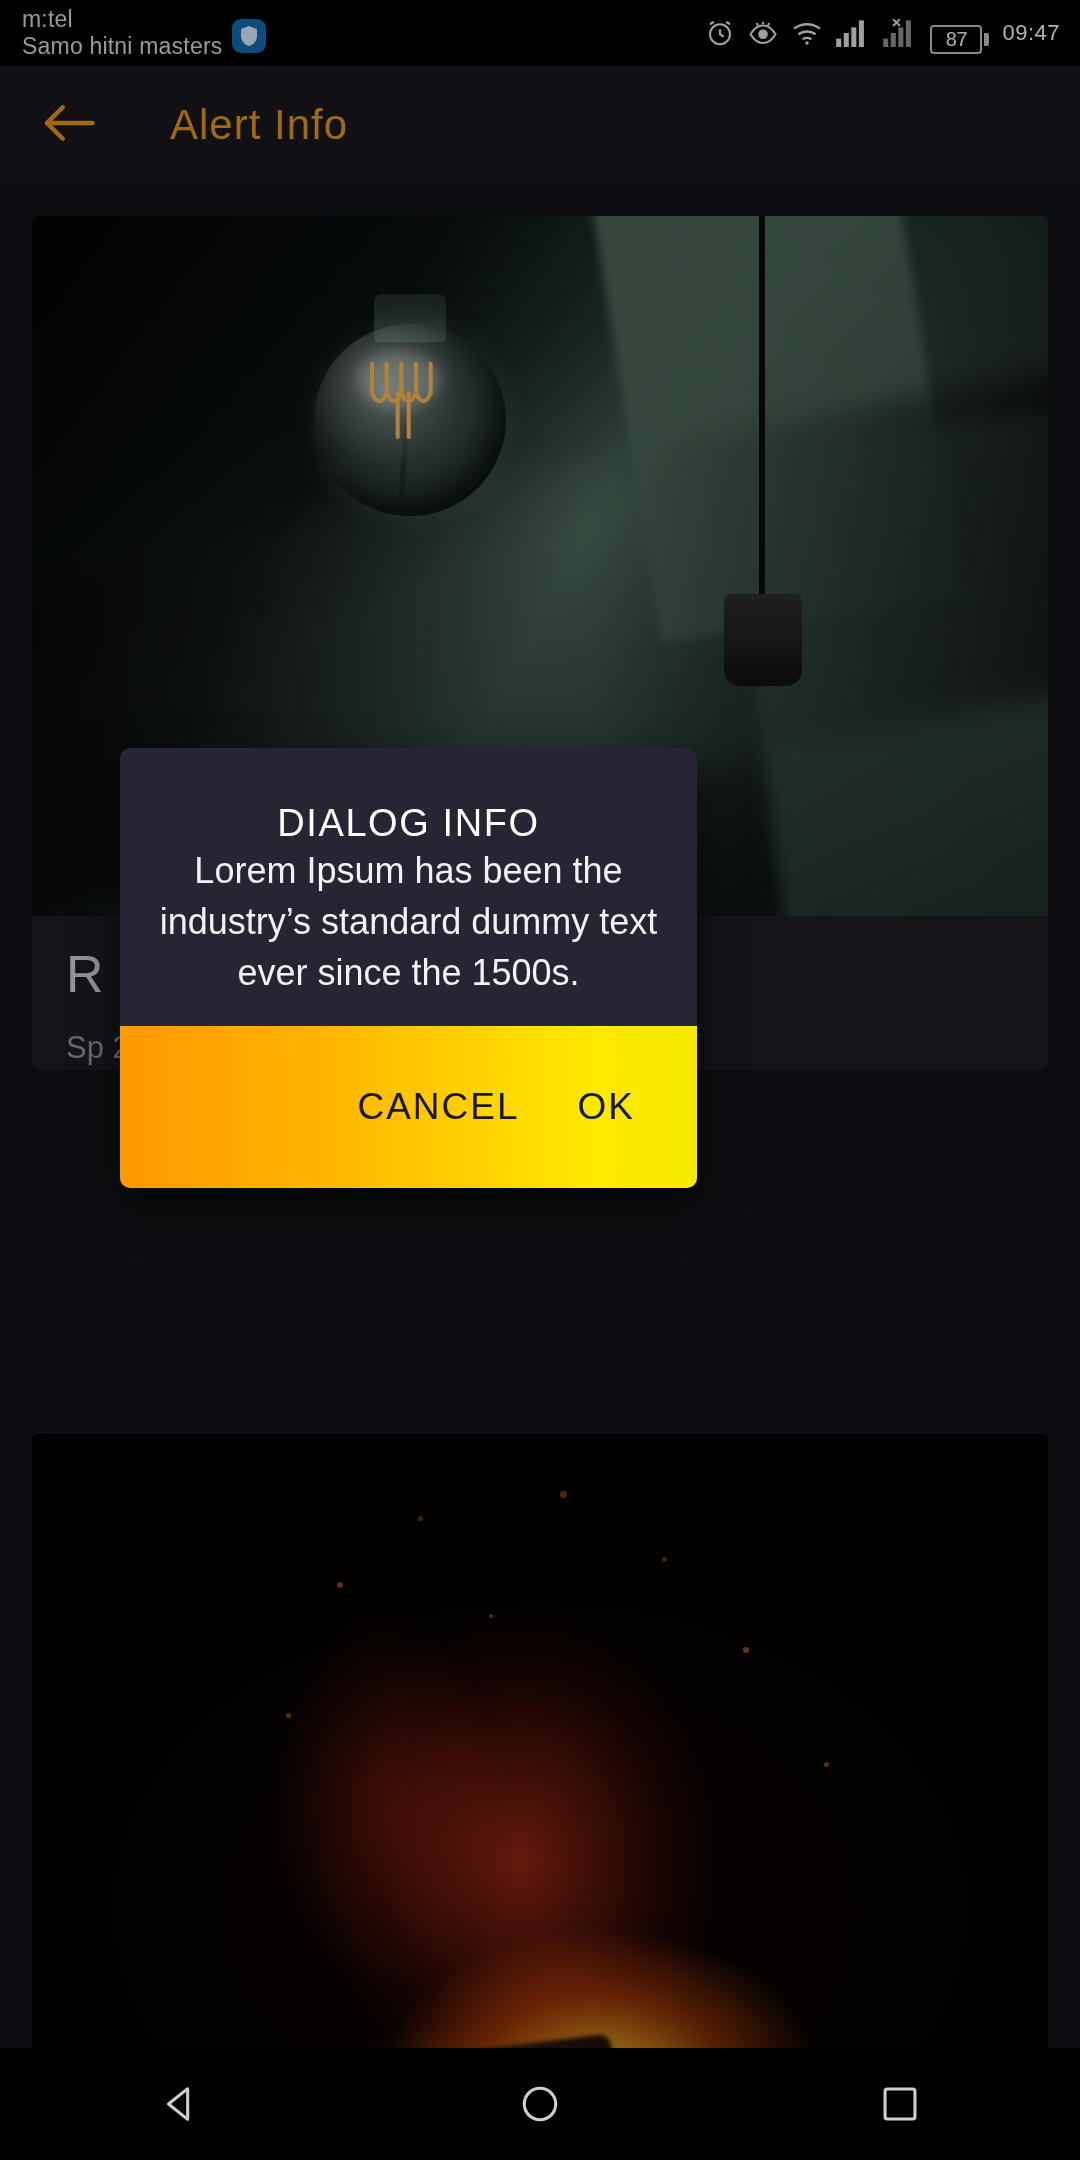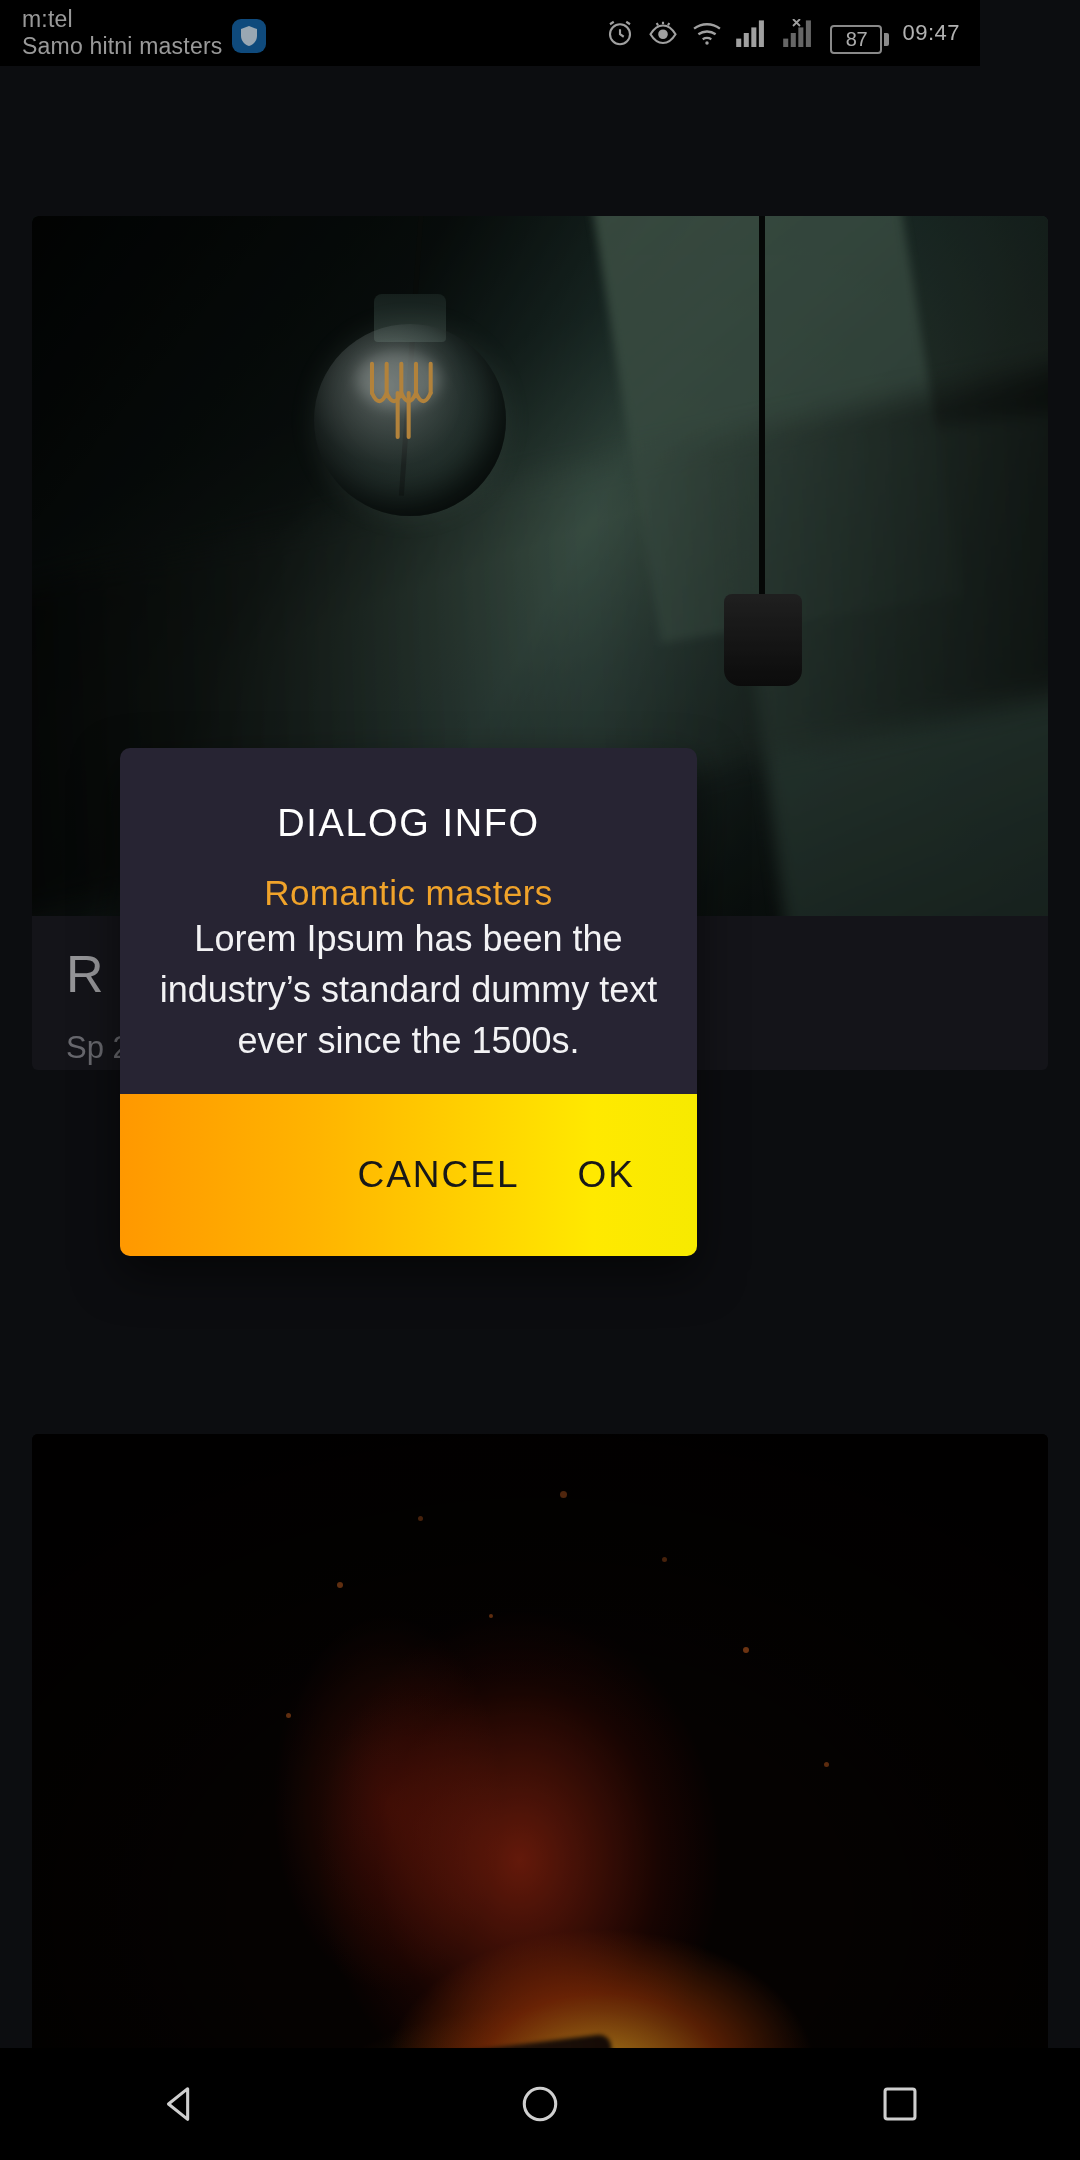--- a/index.html
+++ b/index.html
@@ -6,21 +6,21 @@
   html,body{
     width:1080px; height:2160px;
     background:#000;
     font-family:"Liberation Sans", sans-serif;
     overflow:hidden;
   }
   .screen{ position:relative; width:1080px; height:2160px; background:#111216; overflow:hidden; }
 
   
   .statusbar{
-    position:absolute; top:0; left:0; width:980px; height:66px;
+    position:absolute; top:0; left:0; width:1080px; height:66px;
     background:#000; display:flex; align-items:center; z-index:40;gap:36px;
   }
   .carrier{ display:flex; align-items:center; padding-left:22px; }
   .carrier-lines{ display:flex; flex-direction:column; justify-content:center; line-height:1.18; }
   .carrier-lines span{ color:#cfcfcf; font-size:23px; letter-spacing:.2px; }
   .shield{
     width:34px; height:34px; margin-left:10px; margin-top:6px;
     background:#1565a8; border-radius:9px;
     display:flex; align-items:center; justify-content:center;
   }
@@ -246,20 +246,31 @@
       <span class="battery">
         <span class="batt-body">
             <span>87</span>
           </span>
         <span class="batt-cap"></span>
       </span>
       <span class="clock">09:47</span>
     </div>
   </div>
 
+  <div class="appbar">
+    <div class="backbtn">
+      <span>
+        <svg width="56" height="44" viewBox="0 0 32 24" fill="none" stroke="#d8901d" stroke-width="2.6" stroke-linecap="round" stroke-linejoin="round">
+          <path d="M30 12 H4"></path>
+            <path d="M13 3 L4 12 L13 21"></path>
+        </svg>
+      </span>
+    </div>
+    <div class="appbar-title">Alert Info</div>
+  </div>
 
   <div class="content">
 
     <div class="card" id="card1">
       <div class="photo photo-bulb">
         <div class="bulb-wall"></div>
         <div class="bulb-panel"></div>
         <div class="bulb-panel2"></div>
         <div class="bulb-beam"></div>
         <div class="bulb-cord"></div>
@@ -301,21 +312,20 @@
       </div>
     </div>
 
   </div>
 
   <div class="scrim"></div>
 
   <div class="dialog">
     <div class="dlg-body">
       <div class="dlg-title">DIALOG INFO</div>
-      <div class="dlg-subtitle">Romantic masters</div>
       <div class="dlg-message">Lorem Ipsum has been the industry’s standard dummy text ever since the 1500s.</div>
     </div>
     <div class="dlg-actions">
       <button class="dlg-btn">CANCEL</button>
       <button class="dlg-btn">OK</button>
     </div>
   </div>
 
   <div class="navbar">
     <div class="navkey">

